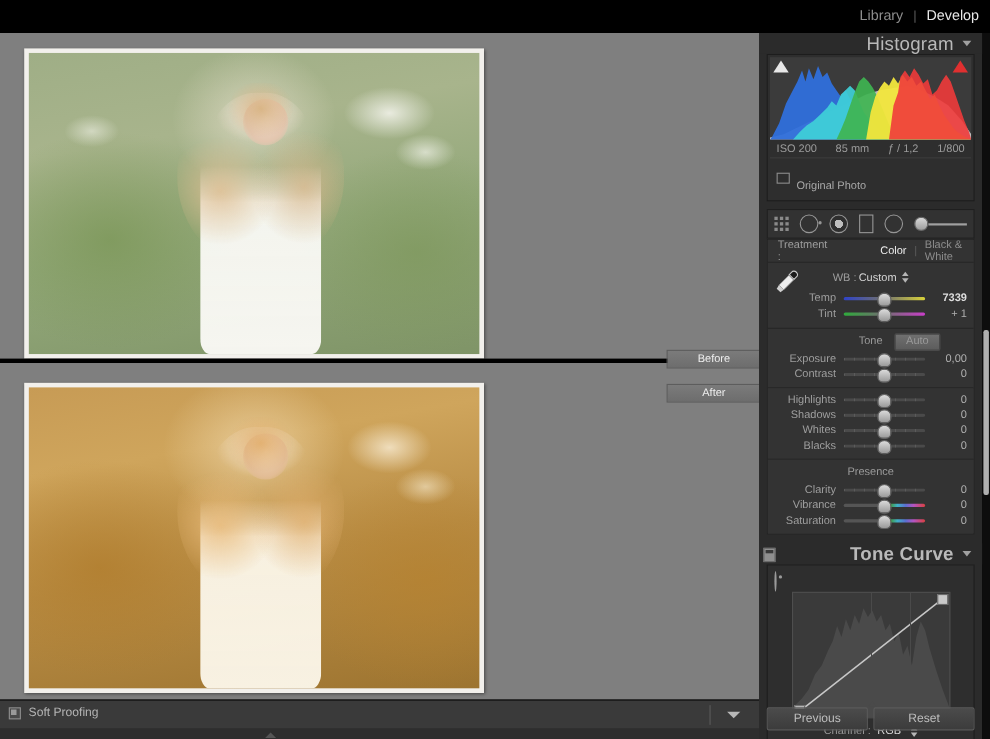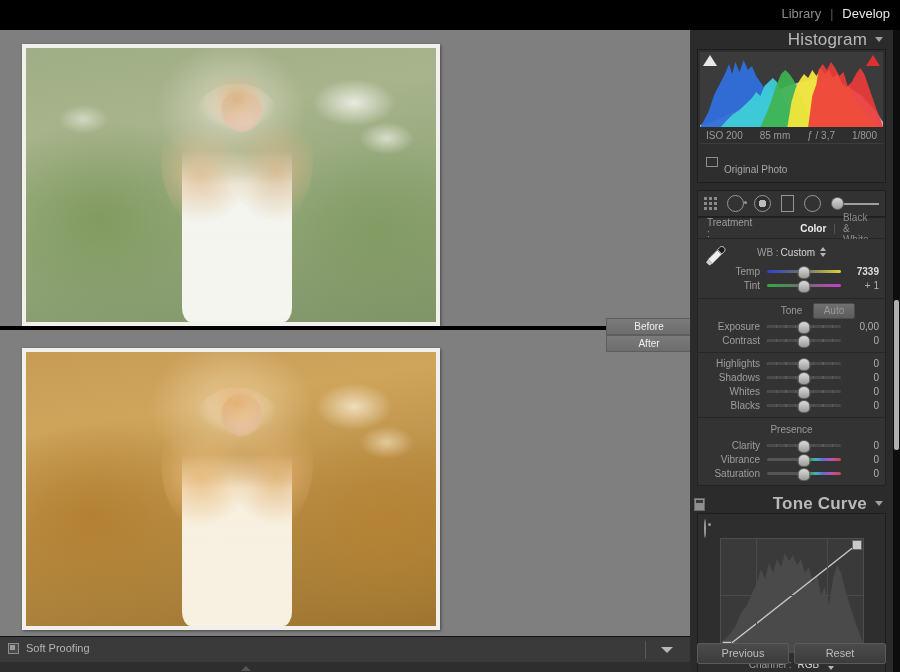--- a/index.html
+++ b/index.html
@@ -144,21 +144,21 @@
   .mslider{flex:1;display:flex;align-items:center;gap:0;}
   .mknob{width:11px;height:11px;border-radius:50%;
          background:linear-gradient(180deg,#d8d8d8,#9e9e9e);border:1px solid #6a6a6a;}
   .mtrack{flex:1;height:2px;background:#a0a0a0;}
 
   .row-treat{display:flex;align-items:center;height:20px;padding:0 9px;
              background:#333;border-bottom:1px solid #262626;}
   .lbl{color:#9e9e9e;font-size:10px;}
   .treat-opts{margin-left:auto;display:flex;align-items:center;gap:7px;}
   .treat{color:#8c8c8c;font-size:10px;}
-  .treat.on{color:#ededed;font-weight:bold;padding-left:48px;}
+  .treat.on{color:#ededed;font-weight:normal;padding-left:48px;}
   .vbar{color:#5d5d5d;font-size:10px;}
 
   .wbsec{position:relative;padding:5px 0 6px;background:#333;border-bottom:1px solid #262626;}
   .eyedrop{position:absolute;left:6px;top:4px;width:26px;height:26px;}
   .wbrow{display:flex;align-items:center;justify-content:center;gap:2px;height:16px;}
   .wbval{color:#d6d6d6;font-size:10px;}
   .spin{display:inline-flex;flex-direction:column;gap:2px;margin-left:3px;vertical-align:middle;}
   .spin i{width:0;height:0;border-left:3px solid transparent;border-right:3px solid transparent;}
   .spin i.u{border-bottom:4px solid #b6b6b6;}
   .spin i.d{border-top:4px solid #b6b6b6;}
@@ -247,21 +247,21 @@
       <div class="photo-frame" style="left:22px;top:18px;width:418px;height:282px;">
         <div class="photo" style="width:410px;height:274px;">
           <div class="img-after">
             <div class="face-a"></div>
           </div>
         </div>
       </div>
     </div>
 
     <div class="tag" style="left:606px;top:288px;">Before</div>
-    <div class="tag" style="left:606px;top:305px;">After</div>
+    <div class="tag" style="left:606px;top:319px;">After</div>
   </div>
 
   <div class="toolbar">
     <div class="sp">
       <span class="sp-box">
           <i></i>
         </span>
       <span class="sp-label">Soft Proofing</span>
     </div>
     <div class="tb-sep"></div>
@@ -301,21 +301,21 @@
           <path d="M104,75 L108,44 L112,32 L114,18 L118,12 L122,18 L126,10 L130,16 L134,24
                    L138,20 L142,34 L146,30 L150,22 L154,16 L158,22 L162,34 L166,46 L170,58
                    L174,68 L176,75 L104,75 Z" fill="#ef3b3b" opacity=".9"></path>
         </svg>
         <div class="clip l"></div>
         <div class="clip r"></div>
       </div>
       <div class="hist-meta">
         <span>ISO 200</span>
         <span>85 mm</span>
-        <span>ƒ / 3,7</span>
+        <span>ƒ / 1,2</span>
         <span>1/800</span>
       </div>
       <div class="orig">
         <span class="orig-box"></span>
         <span class="orig-txt">Original Photo</span>
       </div>
     </div>
 
     <div class="tools">
       <span class="tool dots">

